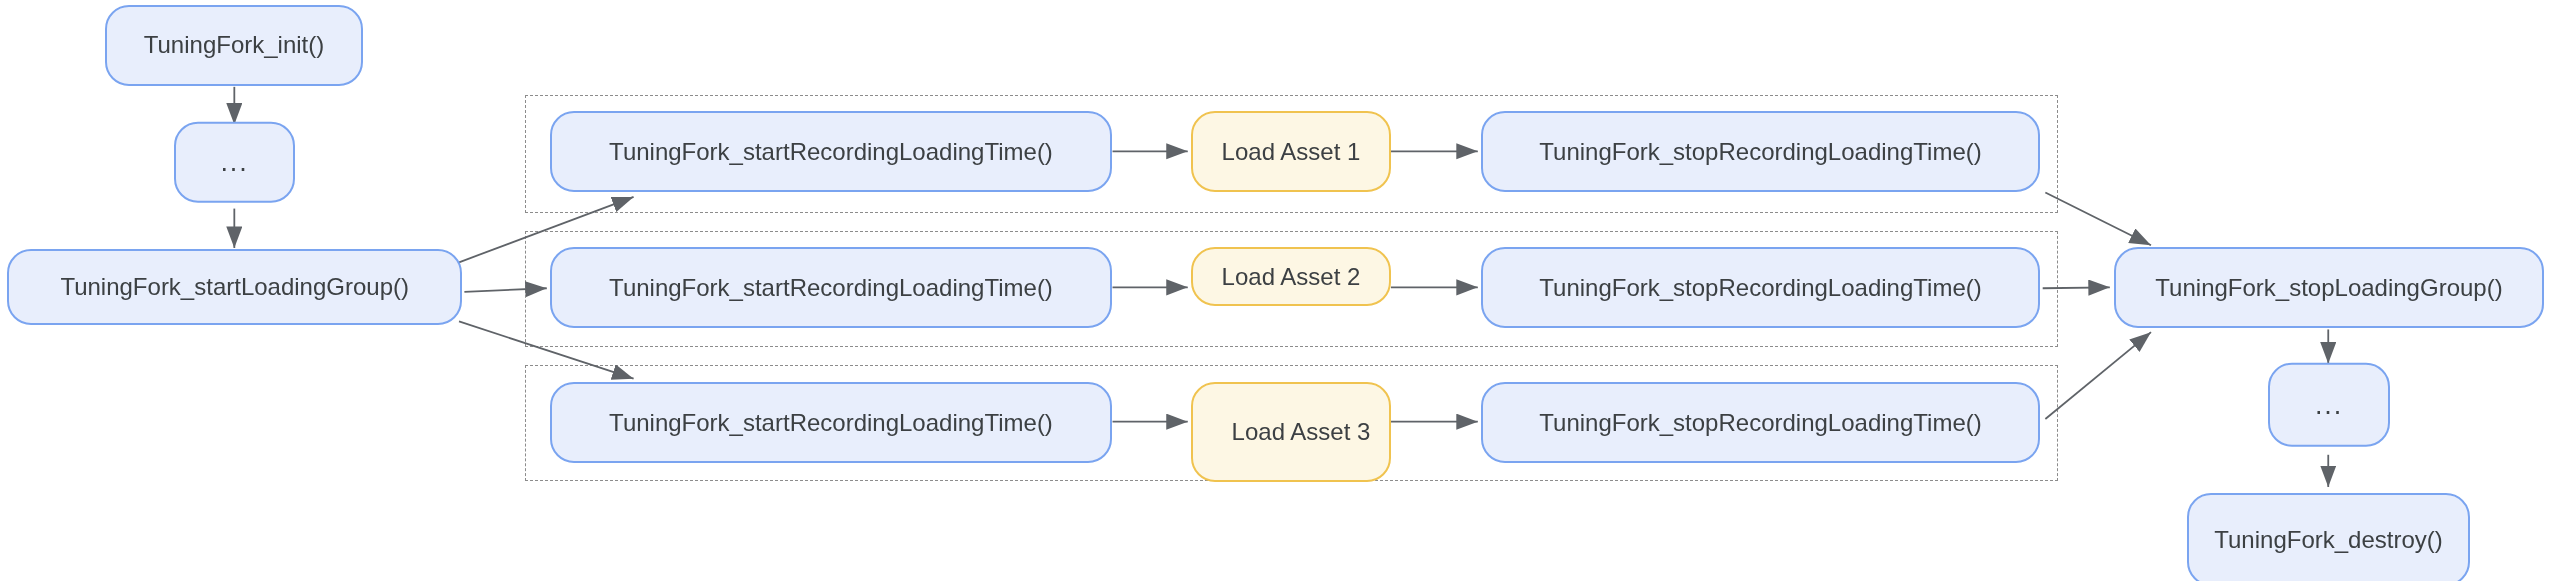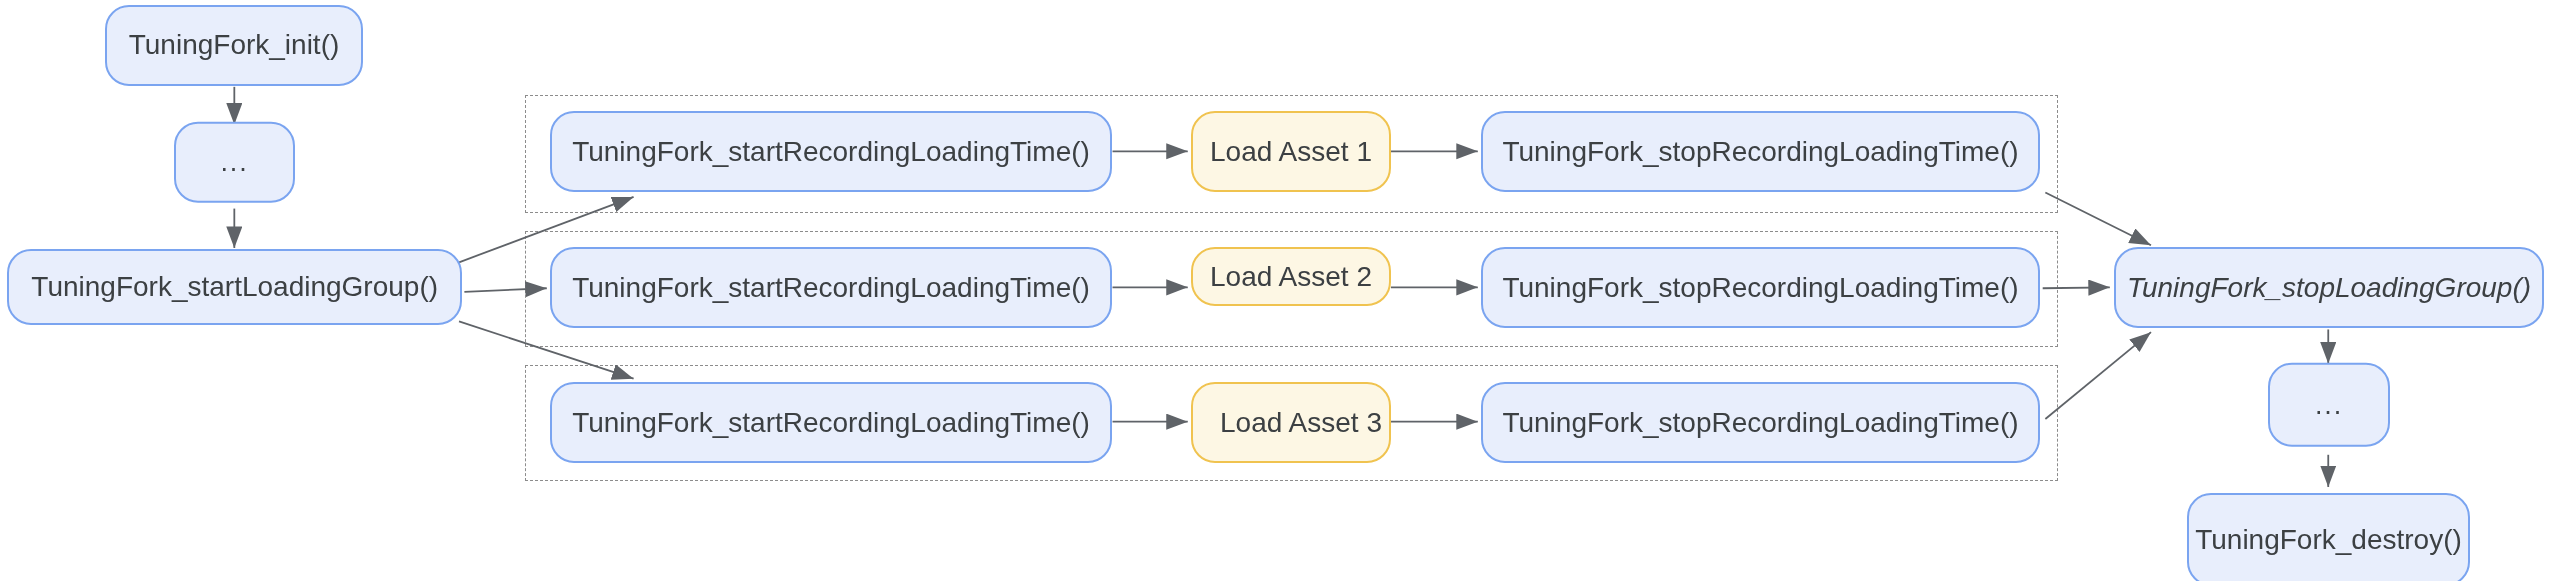--- a/index.html
+++ b/index.html
@@ -9,21 +9,21 @@
   }
   html,body{margin:0;padding:0;background:var(--bg);}
   .canvas{
     position:relative; width:2576px; height:581px; background:var(--bg);
     font-family:"Liberation Sans", sans-serif; color:var(--text);
     overflow:hidden;
   }
   .node{
     position:absolute; box-sizing:border-box;
     display:flex; align-items:center; justify-content:center;
-    font-size:28px; line-height:1; color:var(--text);
+    font-size:24px; line-height:1; color:var(--text);
     border-radius:24px; white-space:nowrap;
   }
   .blue{ background:var(--blue-fill); border:2.7px solid var(--blue-border); }
   .yellow{ background:var(--yellow-fill); border:2.7px solid var(--yellow-border); }
   .row-dash{
     position:absolute; box-sizing:border-box;
     border:1.8px dashed var(--dash); background:transparent;
   }
   .ellipsis{ font-size:27px; letter-spacing:1.8px; transform:translateY(-6.3px); }
   svg.arrows{ position:absolute; left:0; top:0; pointer-events:none; }
@@ -78,23 +78,23 @@
 
   <div class="node blue" style="left:550px;top:111px;width:562px;height:81px;">TuningFork_startRecordingLoadingTime()</div>
   <div class="node yellow" style="left:1191px;top:111px;width:200px;height:81px;">Load Asset 1</div>
   <div class="node blue" style="left:1481px;top:111px;width:559px;height:81px;">TuningFork_stopRecordingLoadingTime()</div>
 
   <div class="node blue" style="left:550px;top:247px;width:562px;height:81px;">TuningFork_startRecordingLoadingTime()</div>
   <div class="node yellow" style="left:1191px;top:247px;width:200px;height:59px;">Load Asset 2</div>
   <div class="node blue" style="left:1481px;top:247px;width:559px;height:81px;">TuningFork_stopRecordingLoadingTime()</div>
 
   <div class="node blue" style="left:550px;top:382px;width:562px;height:81px;">TuningFork_startRecordingLoadingTime()</div>
-  <div class="node yellow" style="left:1191px;top:382px;width:200px;height:81px;padding-left:20px;">Load Asset 3</div>
+  <div class="node yellow" style="left:1191px;top:382px;width:200px;height:100px;padding-left:20px;">Load Asset 3</div>
   <div class="node blue" style="left:1481px;top:382px;width:559px;height:81px;">TuningFork_stopRecordingLoadingTime()</div>
 
-  <div class="node blue" style="left:2114px;top:247px;width:430px;height:81px;font-style:italic;">TuningFork_stopLoadingGroup()</div>
+  <div class="node blue" style="left:2114px;top:247px;width:430px;height:81px;">TuningFork_stopLoadingGroup()</div>
 
   <div class="node blue ellipsis" style="left:2268px;top:369px;width:122px;height:84px;">...</div>
 
   <div class="node blue" style="left:2187px;top:493px;width:283px;height:93px;">TuningFork_destroy()</div>
 
 </div>
 
 
 </body></html>

